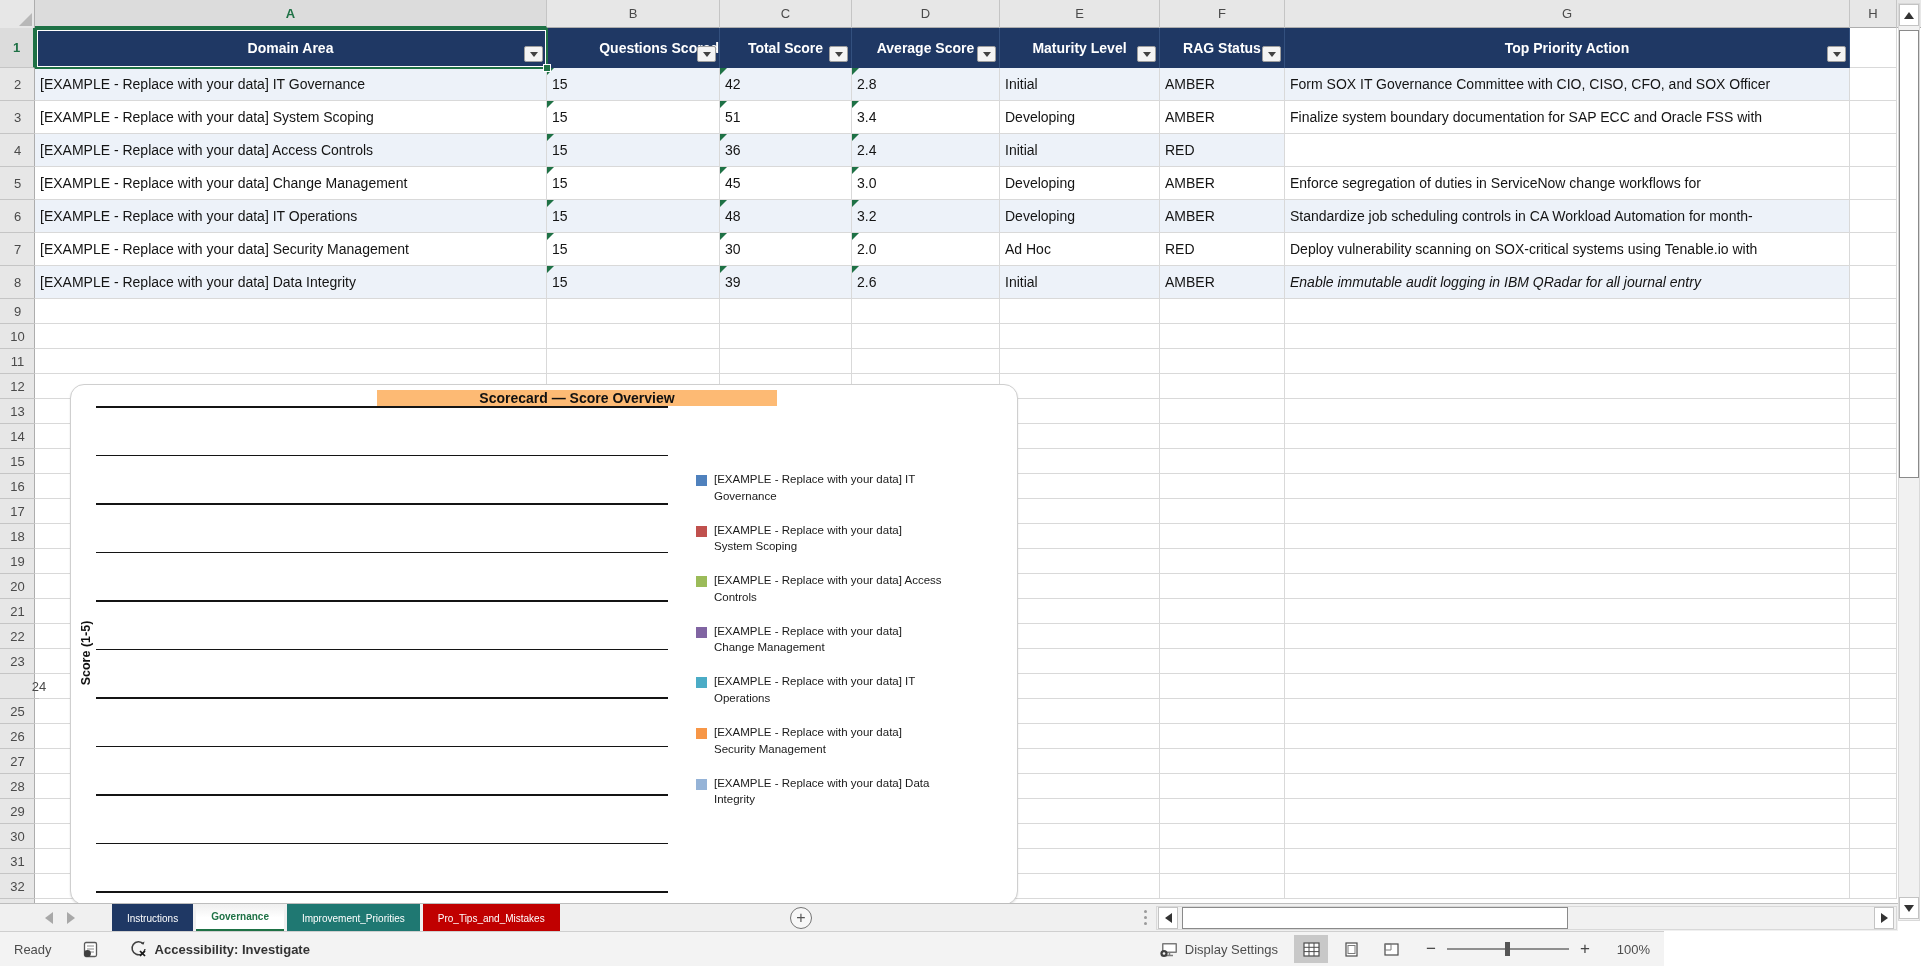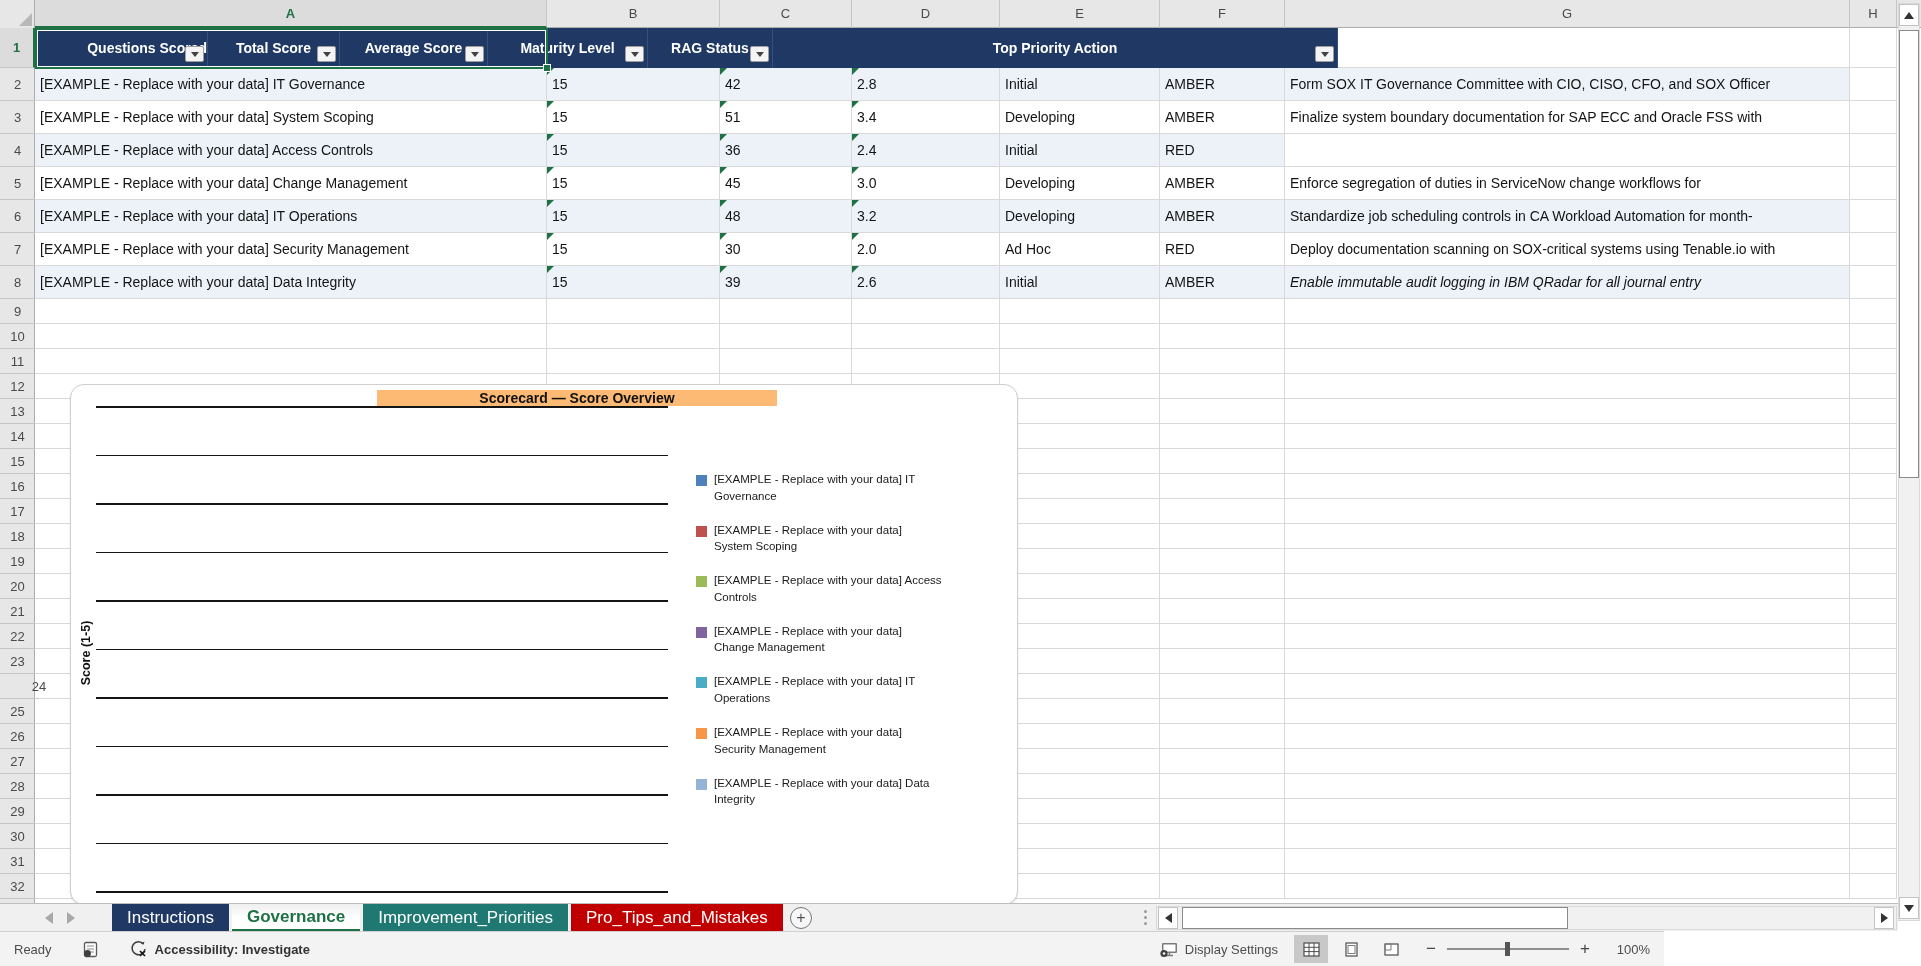--- a/index.html
+++ b/index.html
@@ -83,21 +83,21 @@
 
   
   #tabbar { position:absolute; left:0; top:903px; width:1898px; height:28px;
             background:#F0F0F0; border-top:1px solid #BDBDBD; z-index:7; }
   #tabnav { position:absolute; left:45px; top:0; height:28px; display:flex;
             align-items:center; gap:14px; }
   .navarrow { width:0; height:0; border-top:6px solid transparent; border-bottom:6px solid transparent; }
   .navarrow.left  { border-right:8px solid #A8A8A8; }
   .navarrow.right { border-left:8px solid #A8A8A8; }
   #tabs { position:absolute; left:112px; top:0; height:28px; display:flex; gap:3px; }
-  .tab { height:28px; padding:0 15px; display:flex; align-items:center; font-size:17px;
+  .tab { height:28px; padding:0 15px; display:flex; align-items:center; font-size:10px;
          white-space:nowrap; }
   .tab.active { font-weight:bold; border-bottom:3px solid #1E7145;
                 background:linear-gradient(#EFEFEF,#FFFFFF 55%); }
   #addsheet { position:absolute; left:790px; top:3px; width:22px; height:22px;
               border:1.5px solid #757575; border-radius:50%; color:#555;
               font-size:16px; line-height:19px; text-align:center; background:#F7F7F7; }
   #grip { position:absolute; left:1143px; top:6px; width:4px; height:17px;
           display:flex; flex-direction:column; gap:3px; align-items:center; }
   #grip i { width:3px; height:3px; background:#9A9A9A; border-radius:50%; }
   #hscroll { position:absolute; left:1156px; top:2px; width:741px; height:24px;
@@ -211,20 +211,26 @@
         <div class="hline" style="top: 720px;"></div>
         <div class="hline" style="top: 745px;"></div>
         <div class="hline" style="top: 770px;"></div>
         <div class="hline" style="top: 795px;"></div>
         <div class="hline" style="top: 820px;"></div>
         <div class="hline" style="top: 845px;"></div>
         <div class="hline" style="top: 870px;"></div>
       </div>
     <div id="table">
         <div class="trow" style="top: 0px; height: 40px;">
+          <div class="thc" style="width: 512px;">
+            <span>Domain Area</span>
+            <div class="filterbtn">
+              <div class="tri"></div>
+            </div>
+          </div>
           <div class="thc" style="width: 173px; justify-content: flex-end;">
             <span>Questions Scored</span>
             <div class="filterbtn">
               <div class="tri"></div>
             </div>
           </div>
           <div class="thc" style="width: 132px;">
             <span>Total Score</span>
             <div class="filterbtn">
               <div class="tri"></div>
@@ -299,21 +305,21 @@
           <div class="tdc" style="width: 125px; background: rgb(237, 242, 249);"><span>AMBER</span></div>
           <div class="tdc" style="width: 565px; background: rgb(237, 242, 249);"><span>Standardize job scheduling controls in CA Workload Automation for month-</span></div>
         </div>
         <div class="trow" style="top: 205px; height: 33px;">
           <div class="tdc" style="width: 512px; background: rgb(255, 255, 255);"><span>[EXAMPLE - Replace with your data] Security Management</span></div>
           <div class="tdc" style="width: 173px; background: rgb(255, 255, 255);"><div class="errtri"></div><span>15</span></div>
           <div class="tdc" style="width: 132px; background: rgb(255, 255, 255);"><div class="errtri"></div><span>30</span></div>
           <div class="tdc" style="width: 148px; background: rgb(255, 255, 255);"><div class="errtri"></div><span>2.0</span></div>
           <div class="tdc" style="width: 160px; background: rgb(255, 255, 255);"><span>Ad Hoc</span></div>
           <div class="tdc" style="width: 125px; background: rgb(255, 255, 255);"><span>RED</span></div>
-          <div class="tdc" style="width: 565px; background: rgb(255, 255, 255);"><span>Deploy documentation scanning on SOX-critical systems using Tenable.io with</span></div>
+          <div class="tdc" style="width: 565px; background: rgb(255, 255, 255);"><span>Deploy vulnerability scanning on SOX-critical systems using Tenable.io with</span></div>
         </div>
         <div class="trow" style="top: 238px; height: 33px;">
           <div class="tdc" style="width: 512px; background: rgb(237, 242, 249);"><span>[EXAMPLE - Replace with your data] Data Integrity</span></div>
           <div class="tdc" style="width: 173px; background: rgb(237, 242, 249);"><div class="errtri"></div><span>15</span></div>
           <div class="tdc" style="width: 132px; background: rgb(237, 242, 249);"><div class="errtri"></div><span>39</span></div>
           <div class="tdc" style="width: 148px; background: rgb(237, 242, 249);"><div class="errtri"></div><span>2.6</span></div>
           <div class="tdc" style="width: 160px; background: rgb(237, 242, 249);"><span>Initial</span></div>
           <div class="tdc" style="width: 125px; background: rgb(237, 242, 249);"><span>AMBER</span></div>
           <div class="tdc" style="width: 565px; background: rgb(237, 242, 249); font-style: italic;"><span>Enable immutable audit logging in IBM QRadar for all journal entry</span></div>
         </div>

